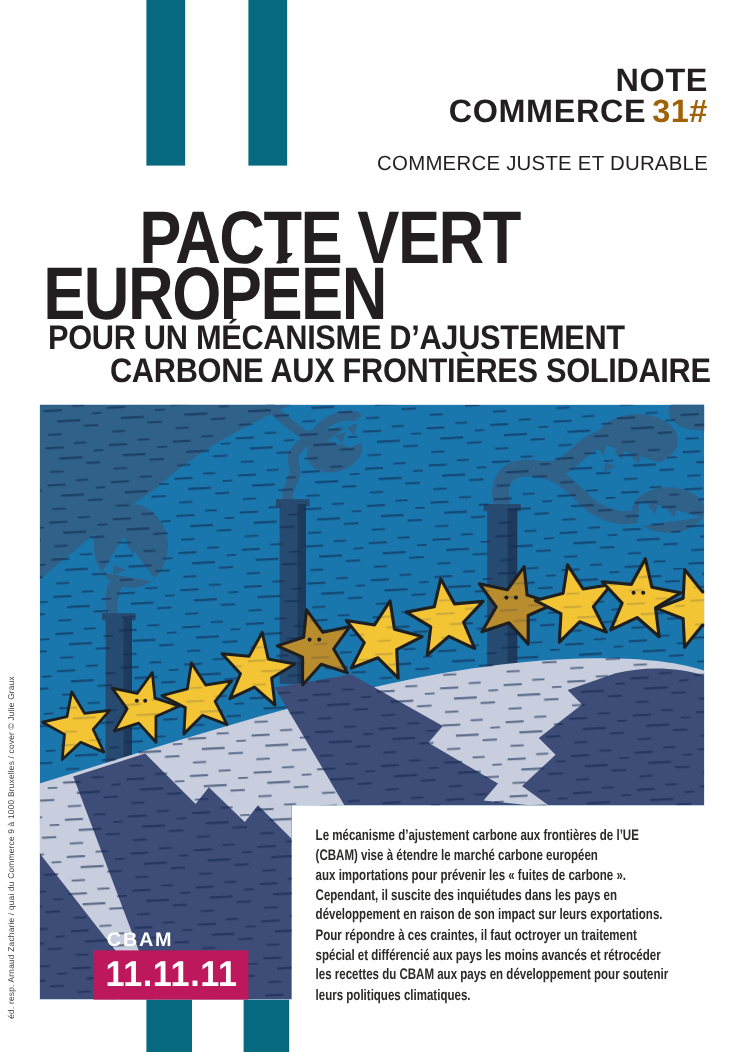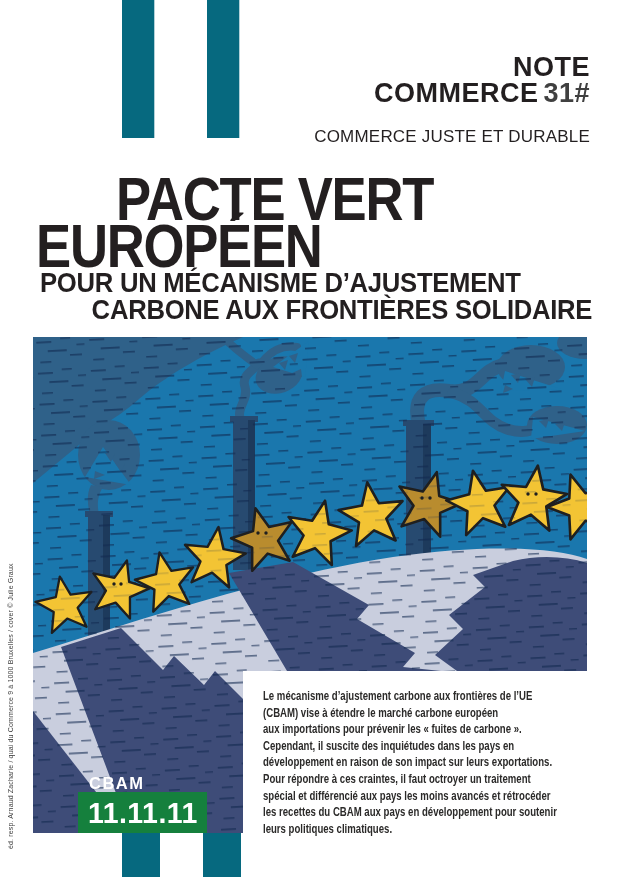--- a/index.html
+++ b/index.html
@@ -10,21 +10,21 @@
   }
   
   .bar{position:absolute; width:38px; background:#06697f;}
   .bar.t1{left:122px; top:0; height:138px;}
   .bar.t2{left:207px; top:0; height:138px;}
   .bar.b1{left:122px; top:833px; height:44px;}
   .bar.b2{left:203px; top:833px; height:44px;}
   
   .masthead{position:absolute; top:54px; right:30px; text-align:right; line-height:1;}
   .m1,.m2{font-size:27px; font-weight:bold; letter-spacing:.5px; line-height:26px;}
-  .m2 .accent{color:#404040; margin-left:5px;}
+  .m2 .accent{color:#a16207; margin-left:5px;}
   .m3{font-size:17px; font-weight:normal; letter-spacing:.2px; margin-top:23px; line-height:16px;}
   .m4{font-size:13px; font-weight:normal; line-height:15px; margin-top:1px;}
   
   .t1,.t2{position:absolute; font-weight:bold; font-size:62px; line-height:1;
           letter-spacing:-1.5px; transform:scaleX(.85); transform-origin:0 0; white-space:nowrap;}
   .t1{left:116px; top:168px;}
   .t2{left:36px;  top:215px;}
   .s1,.s2{position:absolute; font-weight:bold; font-size:28.5px; line-height:1;
           letter-spacing:-.3px; white-space:nowrap;}
   .s1{left:40px; top:268px; transform:scaleX(.9); transform-origin:0 0;}
@@ -32,21 +32,21 @@
   
   .illu{position:absolute; left:33px; top:337px;}
   
   .credits{position:absolute; left:7px; top:849px; transform:rotate(-90deg);
            transform-origin:0 0; white-space:nowrap; font-size:7px; color:#3c3c3c;
            letter-spacing:.15px;}
   
   .logo-org{position:absolute; left:89px; top:774px; color:#fff; font-weight:bold;
             font-size:16.5px; letter-spacing:1.5px;}
   .logo-box{position:absolute; left:78px; top:792px; width:129px; height:41px;
-            background:#15803d; display:flex; align-items:center; justify-content:center;}
+            background:#be185d; display:flex; align-items:center; justify-content:center;}
   .logo-box span{color:#fff; font-weight:bold; font-size:30px; letter-spacing:.5px;
             transform:scaleX(.95);}
   
   .abstract{position:absolute; left:263px; top:688px; width:470px;
             font-size:12.8px; font-weight:bold; line-height:16.6px; color:#2b2a29;
             white-space:pre-line; transform:scaleX(.75); transform-origin:0 0;
             letter-spacing:0;}
 </style>
 </head>
 <body>

